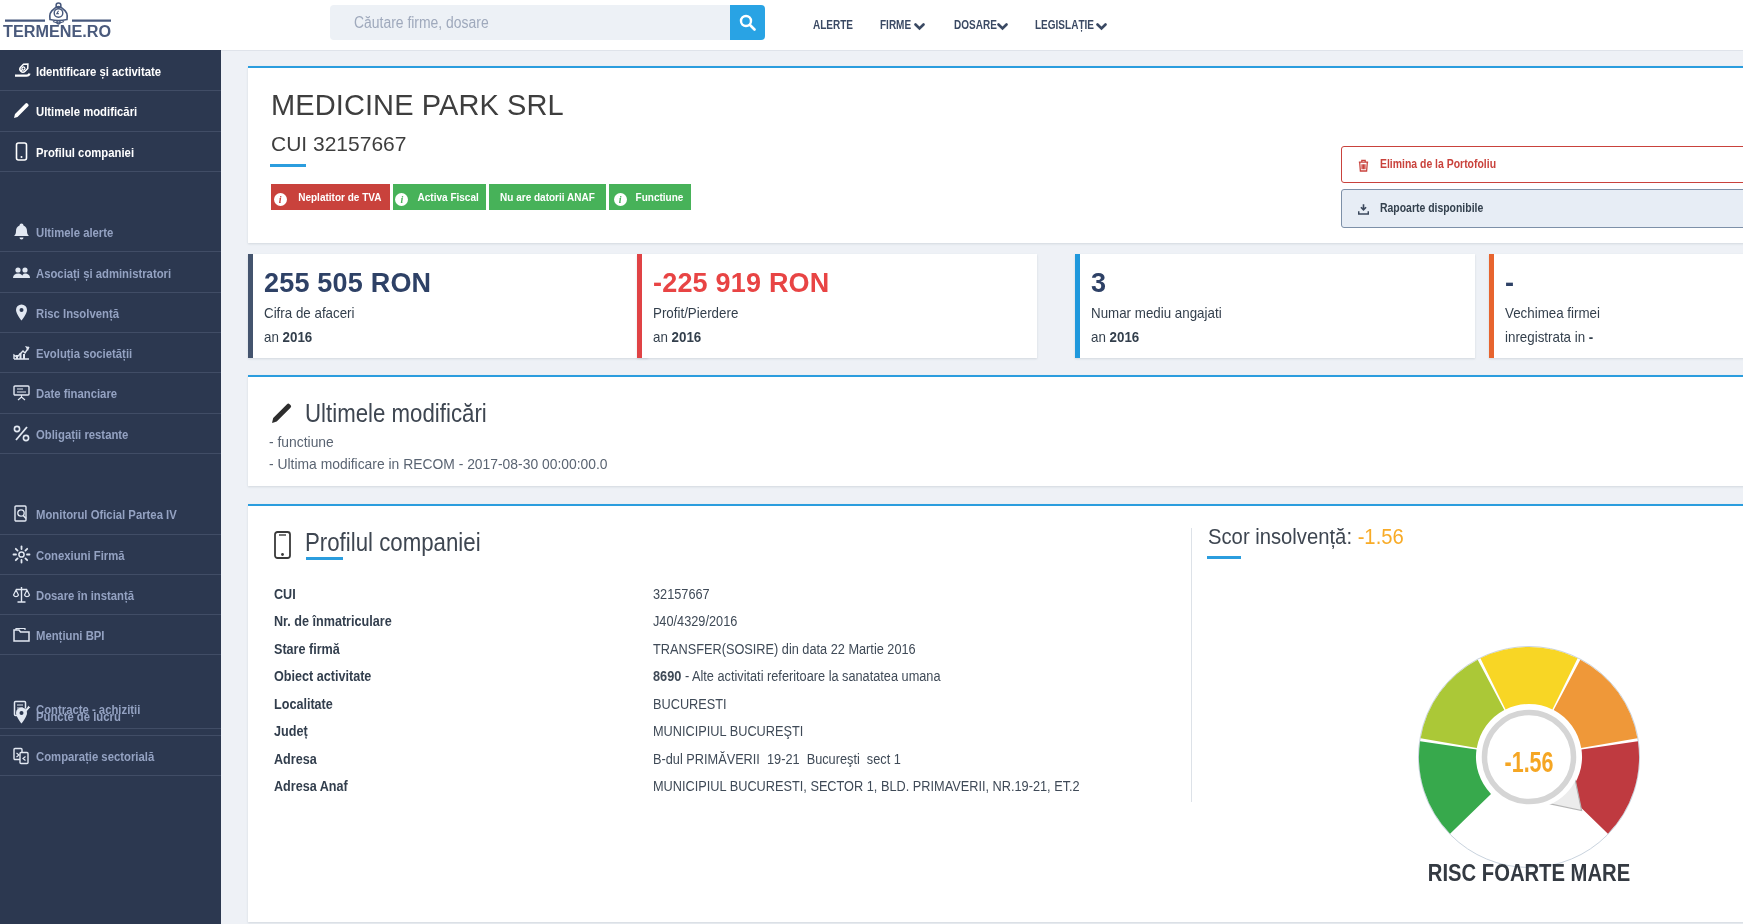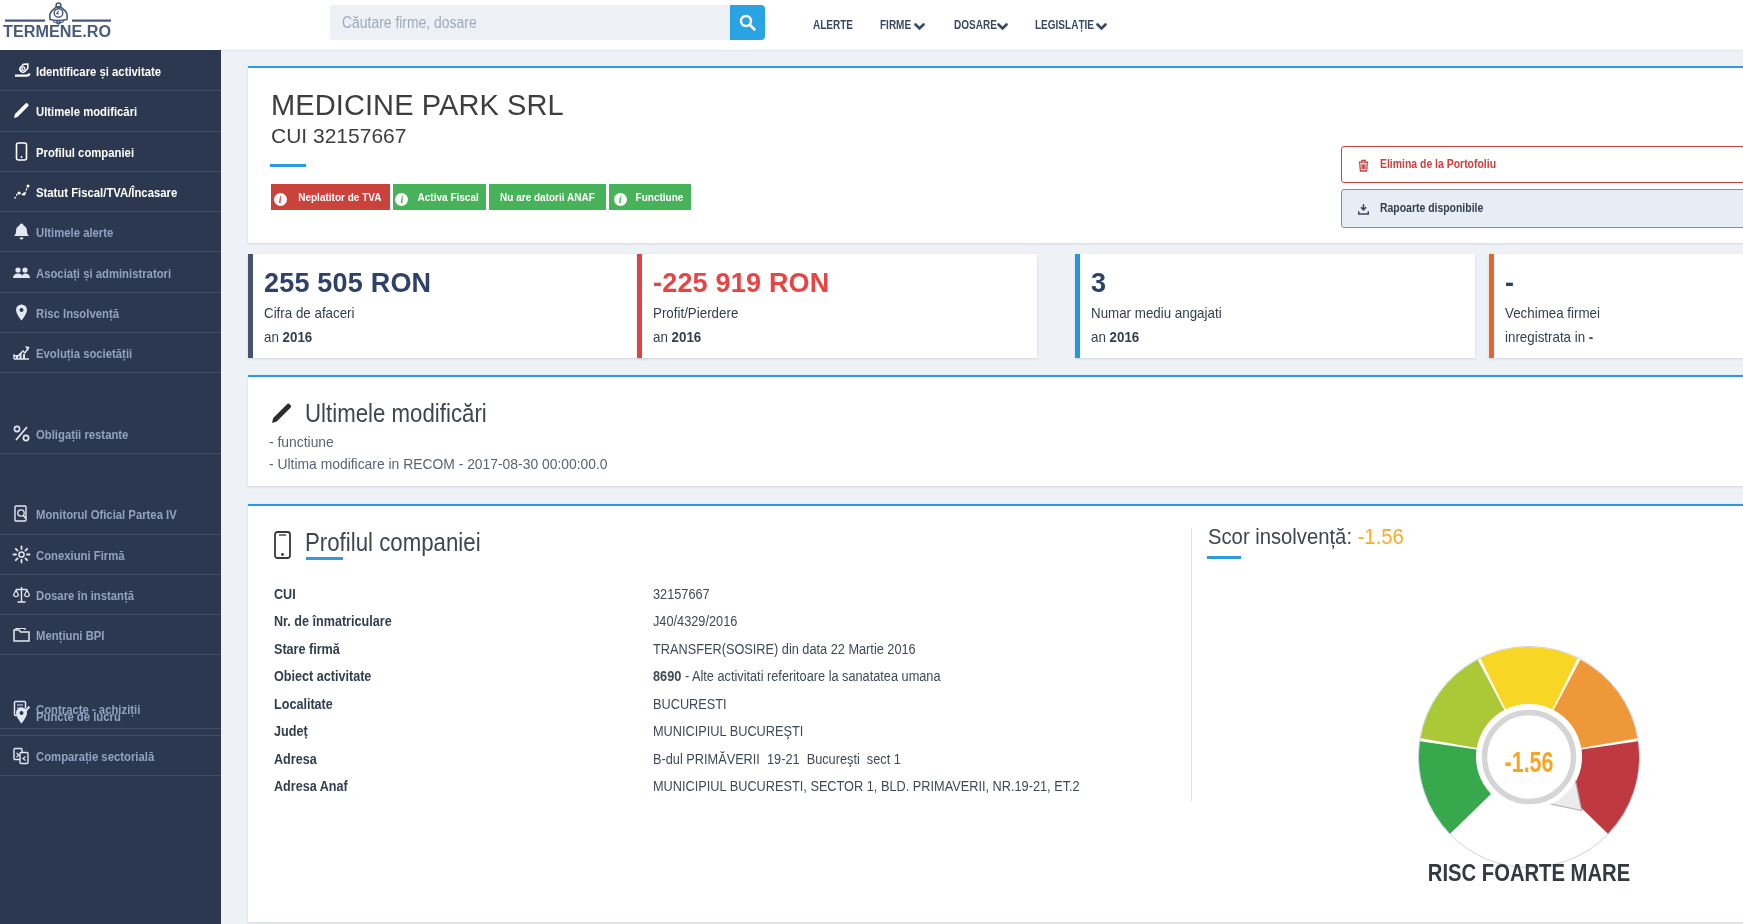--- a/index.html
+++ b/index.html
@@ -5,21 +5,21 @@
 <style>
 * { margin:0; padding:0; box-sizing:border-box; }
 html,body { width:1743px; height:924px; overflow:hidden; font-family:"Liberation Sans", sans-serif; background:#eef1f6; }
 #page { position:relative; width:1920px; height:924px; }
 
 
 #header { position:absolute; left:0; top:0; width:1920px; height:51px; background:#fff; border-bottom:1px solid #dfe3ea; box-sizing:content-box; height:50px; }
 #logo { position:absolute; left:0; top:0; width:220px; height:51px; }
 #logo svg { position:absolute; left:0; top:0; }
 #search { position:absolute; left:330px; top:5px; width:435px; height:35px; }
-#search .box { position:absolute; left:0; top:0; width:400px; height:35px; background:#edf1f6; border-radius:4px 0 0 4px; color:#9fa9bc; font-size:16px; line-height:35px; padding-left:12px; }
+#search .box { position:absolute; left:0; top:0; width:400px; height:35px; background:#edf1f6; border-radius:4px 0 0 4px; color:#9fa9bc; font-size:16px; line-height:35px; padding-left:24px; }
 #search .box span { display:inline-block; transform:scaleX(0.87); transform-origin:0 50%; white-space:nowrap; }
 #search .btn { position:absolute; left:400px; top:0; width:35px; height:35px; background:#29a3e4; border-radius:0 4px 4px 0; }
 #search .btn svg { position:absolute; left:9px; top:9px; }
 #nav { position:absolute; left:813px; top:0; height:51px; font-size:13px; font-weight:bold; color:#3a4963; }
 #nav span.item { position:absolute; top:17px; white-space:nowrap; display:inline-block; transform:scaleX(0.77); transform-origin:0 50%; }
 #nav span.caret { position:absolute; top:19px; }
 
 
 #sidebar { position:absolute; left:0; top:50px; width:221px; height:874px; background:#2c3850; }
 .sitem { position:absolute; left:0; width:221px; height:40.3px; border-bottom:1px solid #414d66; }
@@ -27,21 +27,21 @@
 .sitem .tx { position:absolute; left:36px; top:13px; font-size:13px; font-weight:bold; color:#94a2c2; white-space:nowrap; display:inline-block; transform:scaleX(0.87); transform-origin:0 50%; }
 .sitem.on .tx { color:#ffffff; }
 
 
 #main { position:absolute; left:221px; top:51px; width:1699px; height:873px; background:#eef1f6; }
 .card { position:absolute; background:#fff; border-top:2px solid #2b9dde; box-shadow:0 1px 2px rgba(120,130,140,0.22); }
 
 
 #topcard { left:27px; top:15px; width:1643px; height:177px; }
 #topcard h1 { position:absolute; left:23px; top:21px; font-size:29px; font-weight:400; color:#3e3e3e; letter-spacing:0.1px; }
-#topcard .cui { position:absolute; left:23px; top:56px; font-size:21px; color:#3e3e3e; }
+#topcard .cui { position:absolute; left:23px; top:64px; font-size:21px; color:#3e3e3e; }
 #topcard .bluebar { position:absolute; left:22px; top:95.5px; width:36px; height:3px; background:#2b9dde; }
 .badges { position:absolute; left:23px; top:116px; }
 .badge { display:inline-block; height:26px; line-height:26px; color:#fff; font-size:11.5px; font-weight:bold; margin-right:3px; vertical-align:top; text-align:center; }
 .badge .bt { display:inline-block; transform:scaleX(0.87); white-space:nowrap; }
 .badge.red { background:#c9423c; }
 .badge.green { background:#47b259; }
 .badge .inf { display:inline-block; width:13px; height:13px; line-height:13px; background:#fff; border-radius:50%; font-size:10px; font-weight:bold; text-align:center; margin-right:5px; position:relative; top:2px; font-family:"Liberation Serif",serif; font-style:italic; }
 .badge.red .inf { color:#c9423c; }
 .badge.green .inf { color:#47b259; }
 .actbtn { position:absolute; left:1093px; font-size:12px; font-weight:bold; }
@@ -145,29 +145,20 @@
           </svg></span>
         <span class="tx">Ultimele modificări</span>
       </div>
       <div class="sitem on" style="top:81.6px">
         <span class="ic"><svg width="19" height="19" viewBox="0 0 19 19">
             <rect x="4.5" y="1" width="10" height="17" rx="2" fill="none" stroke="#ffffff" stroke-width="1.6"></rect>
             <circle cx="9.5" cy="15" r="1" fill="#ffffff"></circle>
           </svg></span>
         <span class="tx">Profilul companiei</span>
       </div>
-      <div class="sitem on" style="top:121.89999999999999px">
-        <span class="ic"><svg width="19" height="19" viewBox="0 0 19 19">
-            <path d="M2 16 c3 0 2-5 5-5 s2 3 5 1 2-6 4-8" fill="none" stroke="#ffffff" stroke-width="1.2" stroke-dasharray="2 1.5"></path>
-            <circle cx="7" cy="11" r="1.5" fill="#ffffff"></circle>
-            <circle cx="12" cy="12" r="1.5" fill="#ffffff"></circle>
-            <circle cx="16" cy="4" r="1.5" fill="#ffffff"></circle>
-          </svg></span>
-        <span class="tx">Statut Fiscal/TVA/Încasare</span>
-      </div>
       <div class="sitem" style="top:162.2px">
         <span class="ic"><svg width="19" height="19" viewBox="0 0 19 19">
             <path d="M9.5 1.5 a2 2 0 0 1 2 2 c2.5 1 3.5 3 3.5 5.5 0 3 1 4 2 5 H2 c1-1 2-2 2-5 0-2.5 1-4.5 3.5-5.5 a2 2 0 0 1 2-2 z" fill="#e2e8f2"></path>
             <path d="M7.5 15.5 a2 2 0 0 0 4 0" fill="#e2e8f2"></path>
           </svg></span>
         <span class="tx">Ultimele alerte</span>
       </div>
       <div class="sitem" style="top:202.5px">
         <span class="ic"><svg width="19" height="19" viewBox="0 0 19 19">
             <circle cx="6" cy="7" r="2.6" fill="#e2e8f2"></circle>
@@ -186,20 +177,29 @@
       </div>
       <div class="sitem" style="top:283.09999999999997px">
         <span class="ic"><svg width="19" height="19" viewBox="0 0 19 19">
             <path d="M2 16 h15 M2 16 v-4 l3 2 6-6 2 2 4-6" fill="none" stroke="#e2e8f2" stroke-width="1.4"></path>
             <path d="M13 3 l4 1 -1 4" fill="#e2e8f2"></path>
             <rect x="4" y="12" width="2" height="4" fill="#e2e8f2"></rect>
             <rect x="7.5" y="10" width="2" height="6" fill="#e2e8f2"></rect>
             <rect x="11" y="11" width="2" height="5" fill="#e2e8f2"></rect>
           </svg></span>
         <span class="tx">Evoluția societății</span>
+      </div>
+      <div class="sitem" style="top:323.4px">
+        <span class="ic"><svg width="19" height="19" viewBox="0 0 19 19">
+            <rect x="2" y="3" width="15" height="9" rx="1" fill="none" stroke="#e2e8f2" stroke-width="1.4"></rect>
+            <line x1="5" y1="6" x2="11" y2="6" stroke="#e2e8f2"></line>
+            <line x1="5" y1="9" x2="14" y2="9" stroke="#e2e8f2"></line>
+            <path d="M9.5 12 v2 M6 17 l3.5-3 3.5 3" stroke="#e2e8f2" fill="none" stroke-width="1.2"></path>
+          </svg></span>
+        <span class="tx">Date financiare</span>
       </div>
       <div class="sitem" style="top:363.7px">
         <span class="ic"><svg width="19" height="19" viewBox="0 0 19 19">
             <circle cx="5" cy="5" r="2.6" fill="none" stroke="#e2e8f2" stroke-width="1.6"></circle>
             <circle cx="14" cy="14" r="2.6" fill="none" stroke="#e2e8f2" stroke-width="1.6"></circle>
             <line x1="15" y1="3" x2="4" y2="16" stroke="#e2e8f2" stroke-width="1.8"></line>
           </svg></span>
         <span class="tx">Obligații restante</span>
       </div>
       <div class="sitem" style="top:444.29999999999995px">

